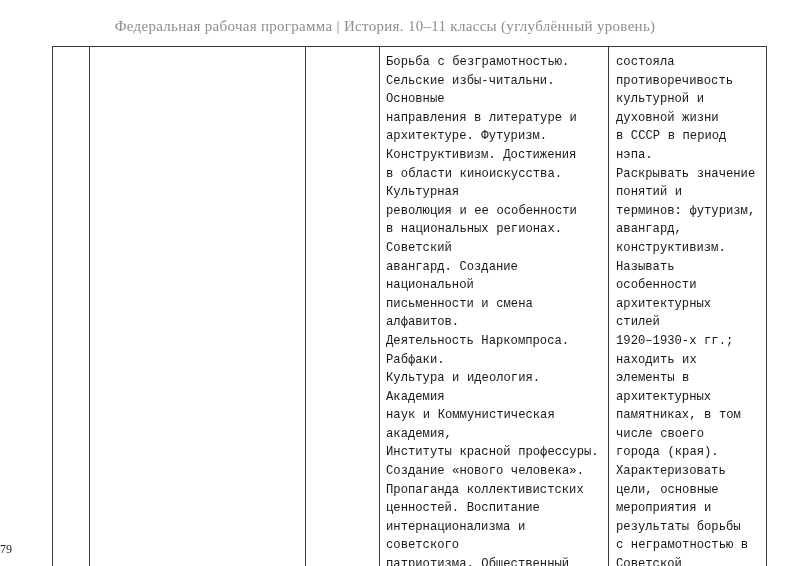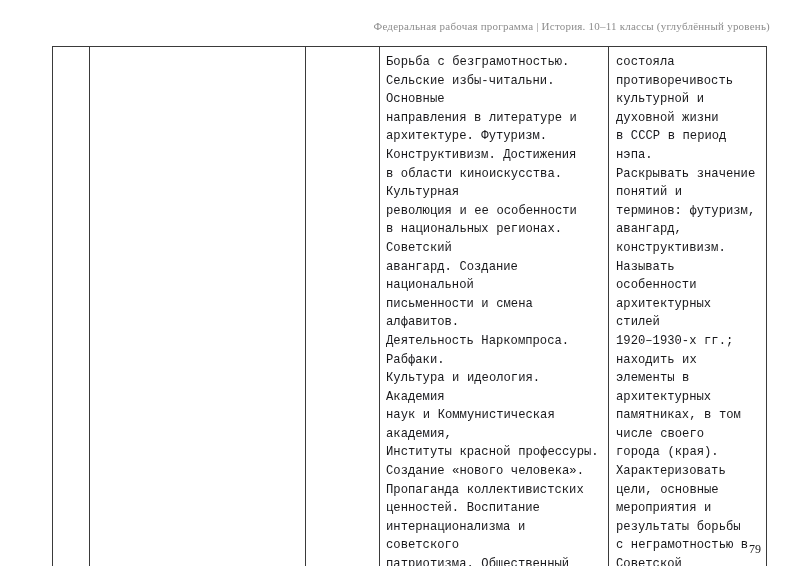--- a/index.html
+++ b/index.html
@@ -24,22 +24,22 @@
     height: 566px;
     background: #ffffff;
   }
 
   
   .running-header {
     position: absolute;
     left: 0;
     top: 19px;
     width: 770px;
-    text-align: right;
-    font-size: 11px;
+    text-align: center;
+    font-size: 15px;
     line-height: 14px;
     color: #8d8d8d;
     letter-spacing: 0.02em;
     white-space: nowrap;
   }
 
   
   .content-table {
     position: absolute;
     left: 52px;
@@ -77,21 +77,20 @@
   }
 
   .cell-empty { }
 
   
   .page-number {
     position: absolute;
     left: 0;
     top: 542px;
     width: 761px;
-    text-align: right;
     font-size: 12px;
     line-height: 14px;
     color: #1a1a1a;
   }
 </style>
 </head>
 <body>
 
 <div class="page">
 

